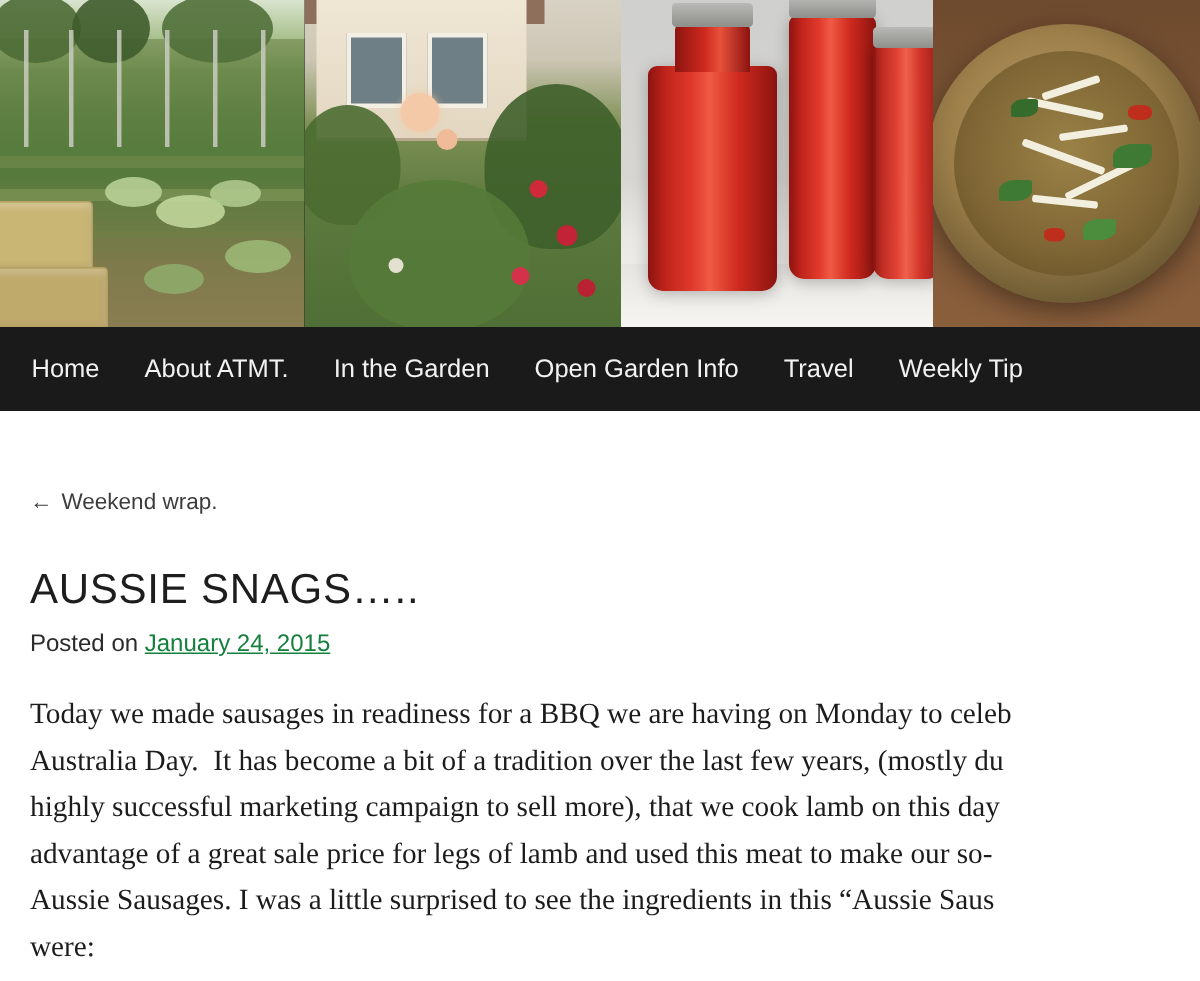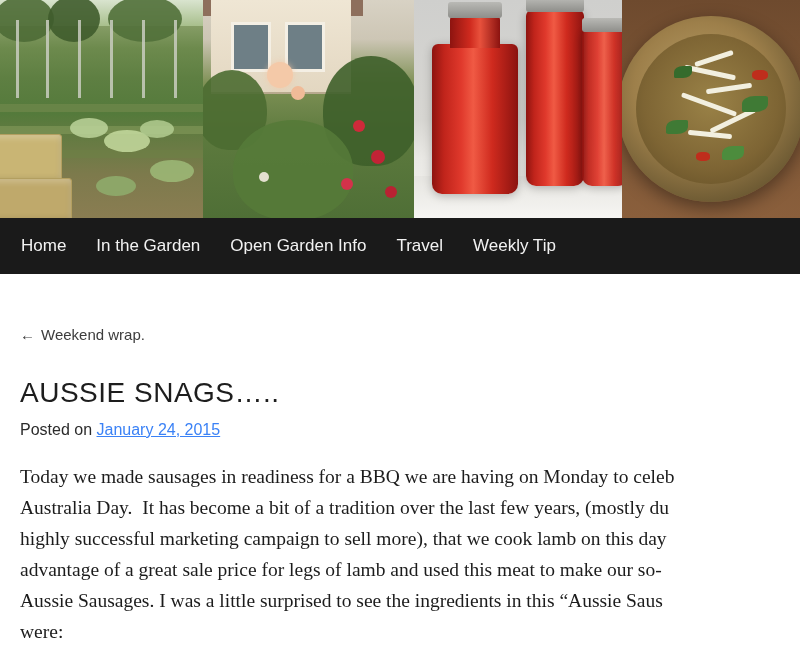--- a/index.html
+++ b/index.html
@@ -240,21 +240,21 @@
     font-family: "Liberation Sans", sans-serif;
     text-transform: uppercase;
   }
   .post-meta {
     margin-top: 12px;
     font-size: 16px;
     color: #2b2b2b;
     font-family: "Liberation Sans", sans-serif;
   }
   .post-meta a {
-    color: #3b82f6;
+    color: #15803d;
     text-decoration: underline;
   }
   .post-body {
     margin-top: 22px;
     font-family: "Liberation Serif", serif;
     font-size: 19.5px;
     line-height: 31px;
     color: #1c1c1c;
     white-space: pre-wrap;
     width: 820px;
@@ -340,20 +340,21 @@
         <div class="herb" style="left:52px; top:66px; width:18px; height:12px; background:#356b2c;"></div>
         <div class="chili" style="left:130px; top:70px; width:16px; height:10px;"></div>
         <div class="chili" style="left:74px; top:152px; width:14px; height:9px;"></div>
       </div>
     </div>
 
   </div>
 
   <nav class="navbar">
     <div class="nav-item">Home</div>
+    <div class="nav-item">About ATMT.</div>
     <div class="nav-item">In the Garden</div>
     <div class="nav-item">Open Garden Info</div>
     <div class="nav-item">Travel</div>
     <div class="nav-item">Weekly Tip</div>
   </nav>
 
   <div class="content">
 
     <div class="breadcrumb">
       <span class="arrow">←</span><a href="#">Weekend wrap.</a>

